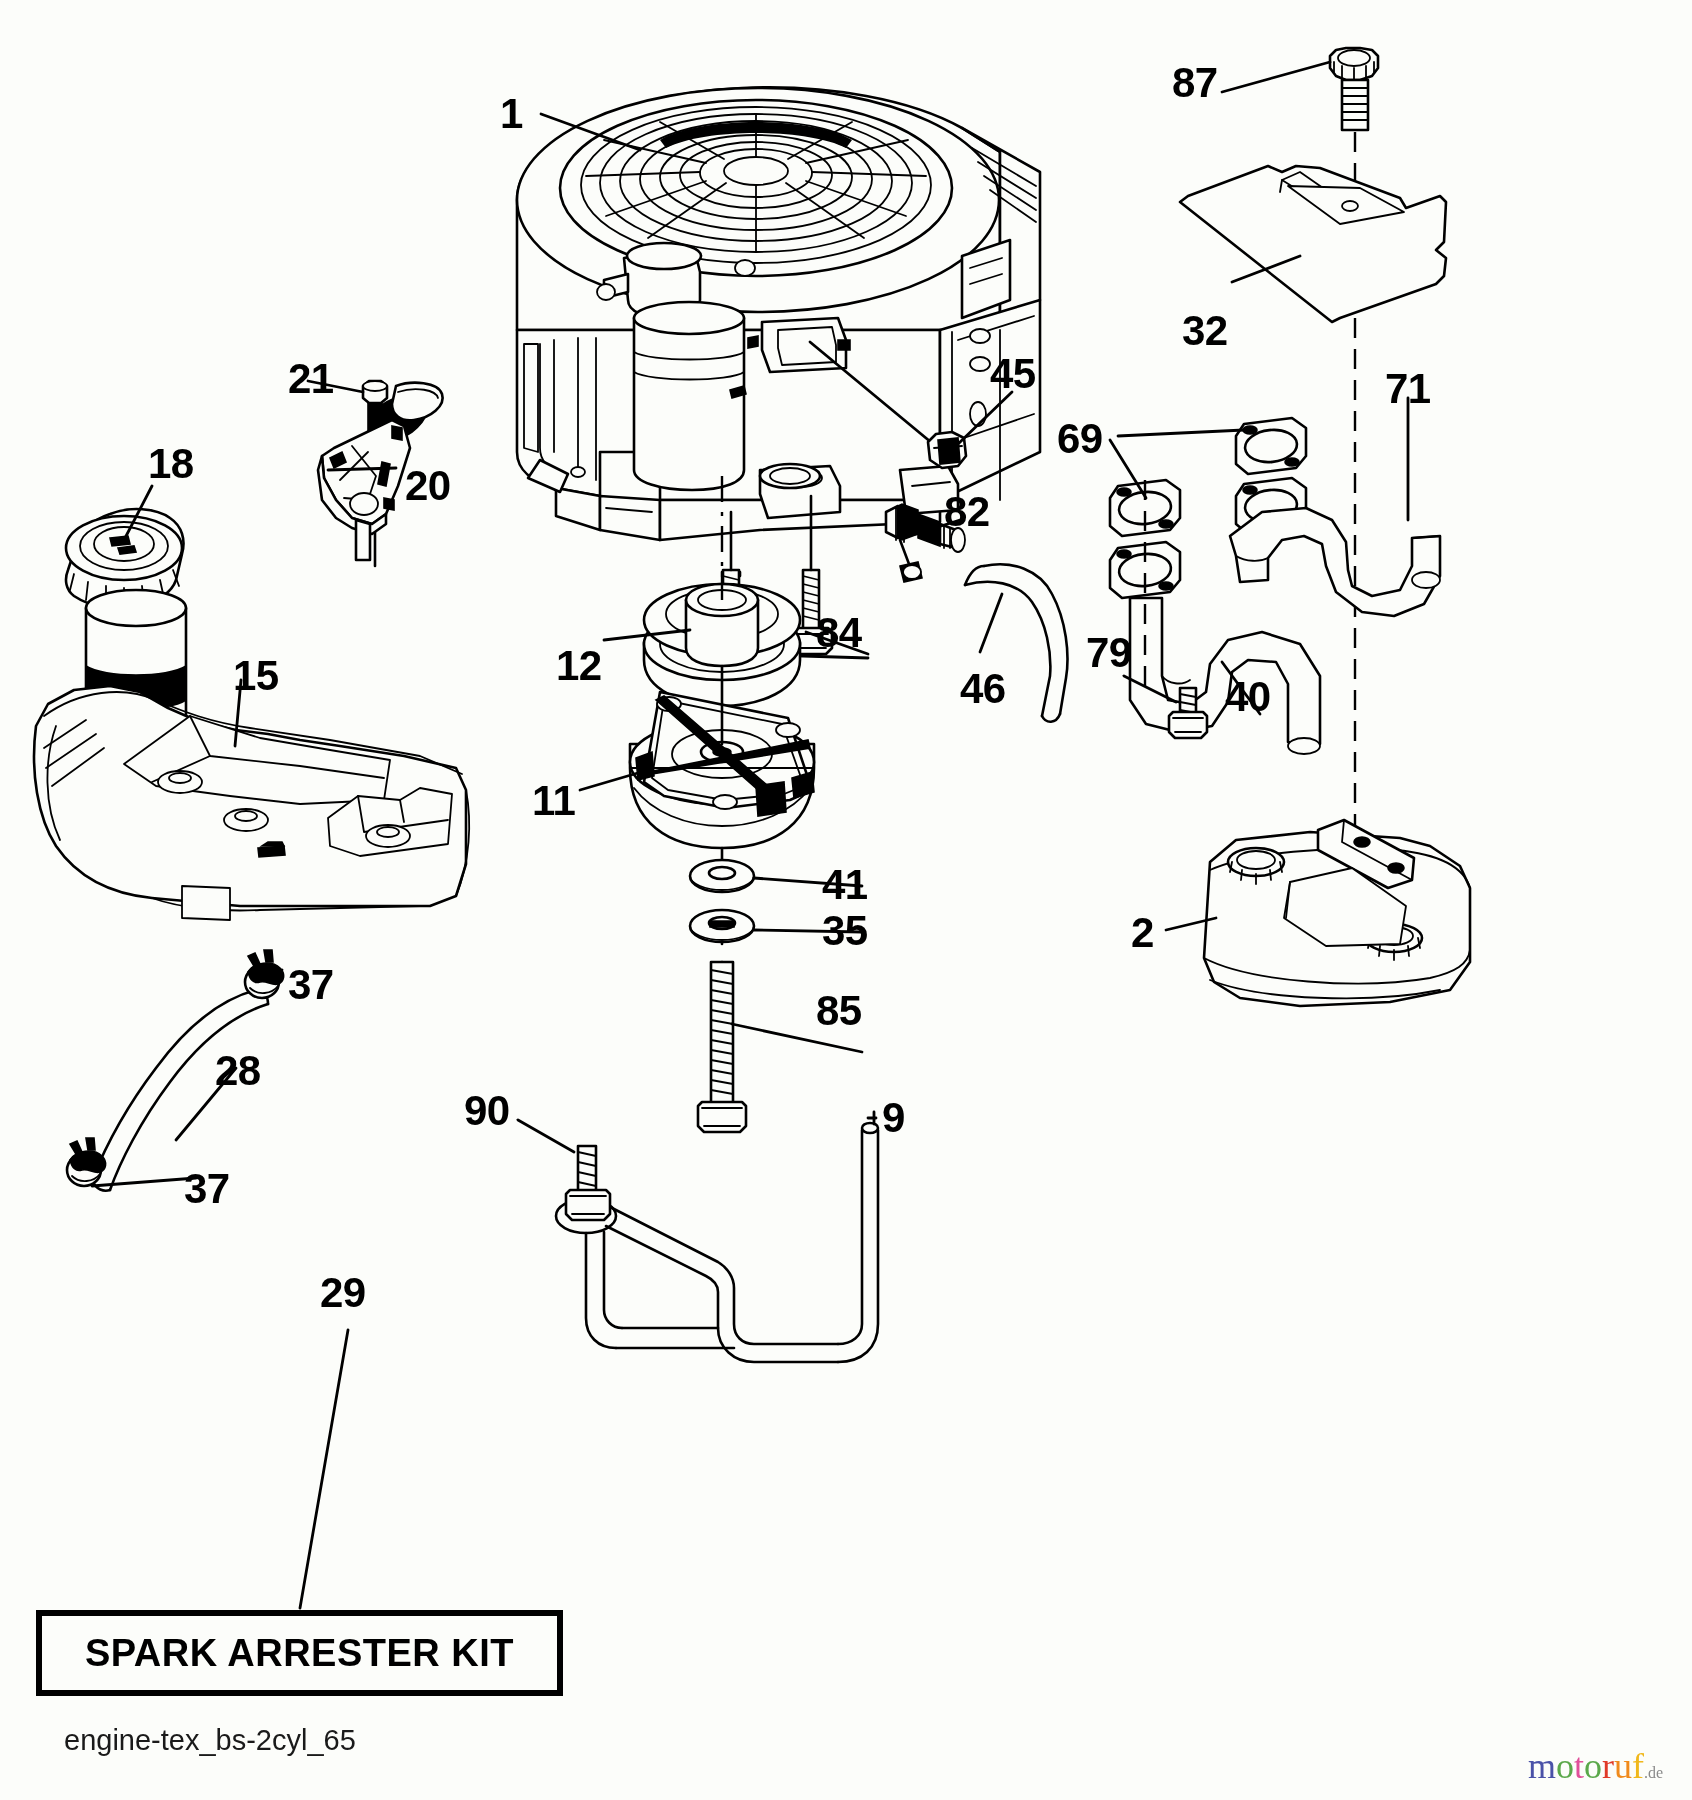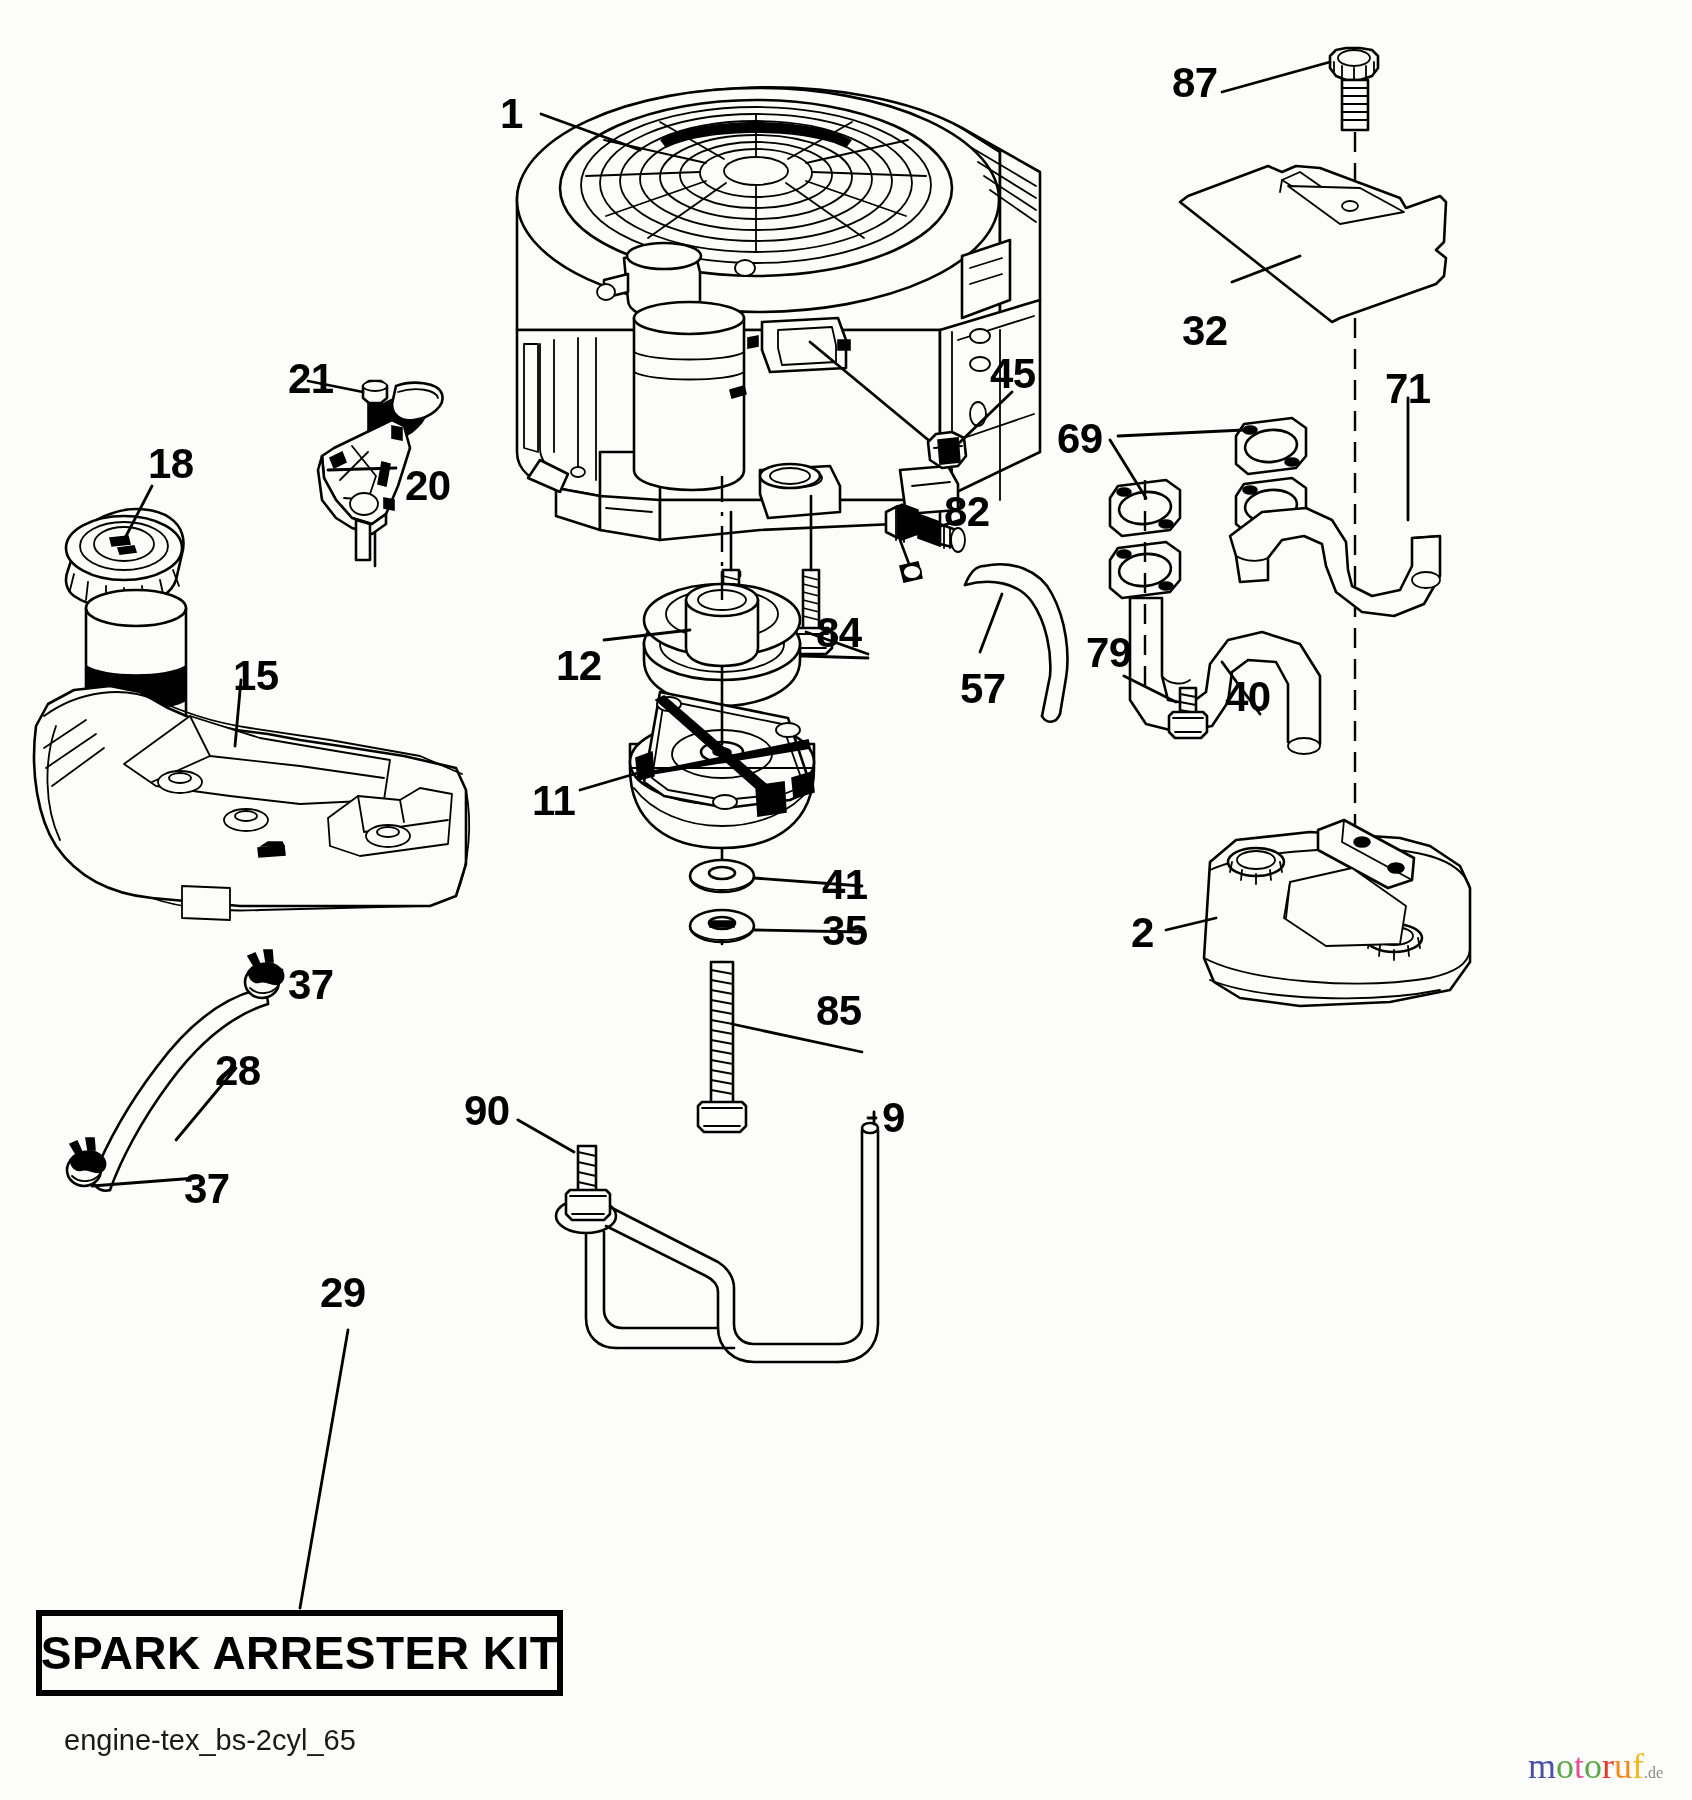--- a/index.html
+++ b/index.html
@@ -42,21 +42,21 @@
     border: 6px solid #000000;
     box-sizing: border-box;
     background: #fcfdfa;
     display: flex;
     align-items: center;
     justify-content: center;
   }
   #kit-box-label {
     font-family: "Liberation Sans", sans-serif;
     font-weight: bold;
-    font-size: 46px;
+    font-size: 38px;
     letter-spacing: 0.5px;
     color: #000000;
     white-space: nowrap;
   }
   #diagram-code {
     position: absolute;
     left: 56px;
     top: 1724px;
     font-family: "Liberation Sans", sans-serif;
     font-size: 29px;
@@ -758,21 +758,21 @@
   <div class="callout" style="left:405px;  top:465px;">20</div>
   <div class="callout" style="left:990px;  top:353px;">45</div>
   <div class="callout" style="left:1385px; top:368px;">71</div>
   <div class="callout" style="left:1057px; top:418px;">69</div>
   <div class="callout" style="left:116px;  top:443px;margin-left:32px;">18</div>
   <div class="callout" style="left:944px;  top:491px;">82</div>
   <div class="callout" style="left:556px;  top:645px;">12</div>
   <div class="callout" style="left:816px;  top:612px;">84</div>
   <div class="callout" style="left:233px;  top:655px;">15</div>
   <div class="callout" style="left:1086px; top:632px;">79</div>
-  <div class="callout" style="left:960px;  top:668px;">57</div>
+  <div class="callout" style="left:960px;  top:668px;">46</div>
   <div class="callout" style="left:1225px; top:676px;">40</div>
   <div class="callout" style="left:532px;  top:780px;">11</div>
   <div class="callout" style="left:822px;  top:864px;">41</div>
   <div class="callout" style="left:822px;  top:910px;">35</div>
   <div class="callout" style="left:1131px; top:912px;">2</div>
   <div class="callout" style="left:288px; top:964px;">37</div>
   <div class="callout" style="left:816px;  top:990px;">85</div>
   <div class="callout" style="left:215px;  top:1050px;">28</div>
   <div class="callout" style="left:464px;  top:1090px;">90</div>
   <div class="callout" style="left:882px;  top:1097px;">9</div>

